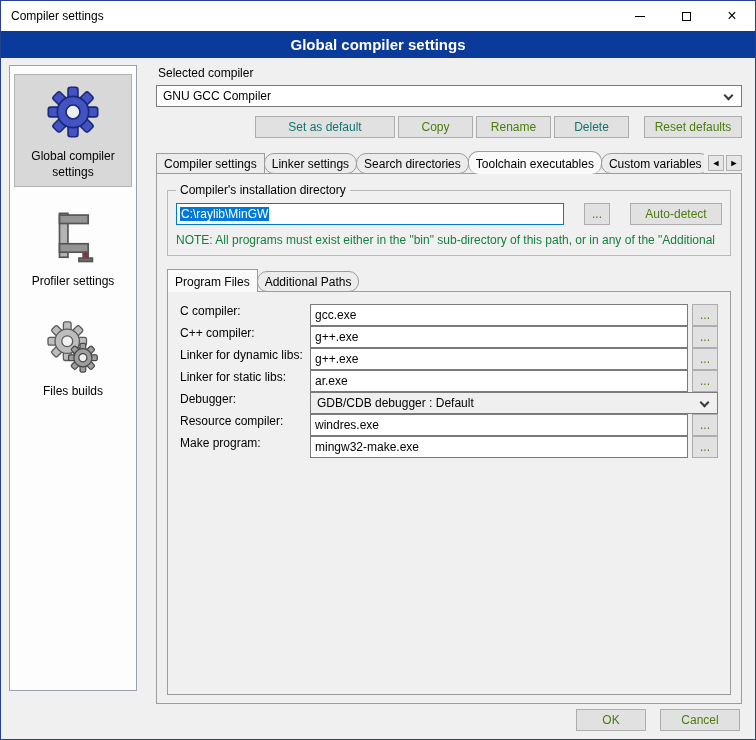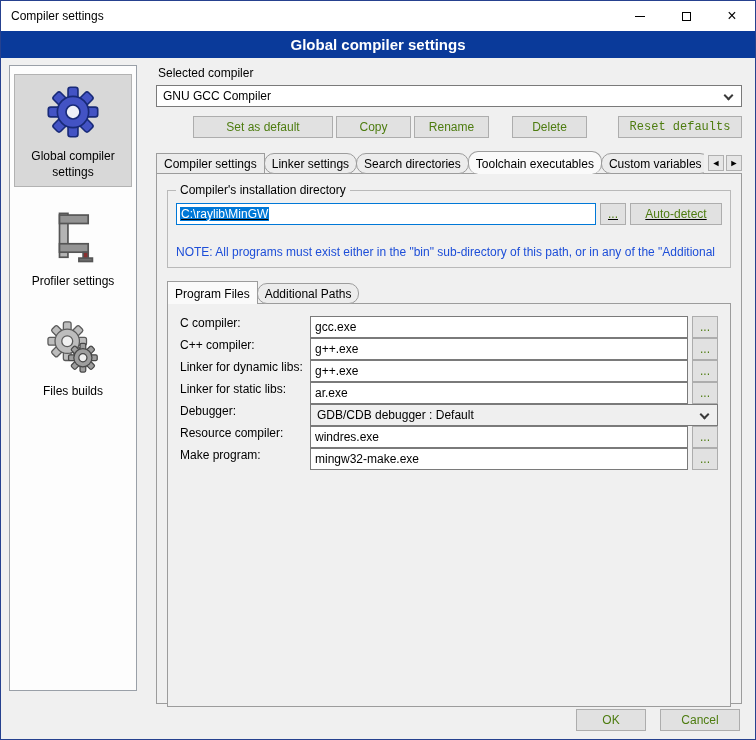--- a/index.html
+++ b/index.html
@@ -62,25 +62,25 @@
     border-right: 2px solid #3a3a3a; border-bottom: 2px solid #3a3a3a;
     transform: rotate(45deg);
   }
   
   .btn {
     height: 22px; background: #e1e1e1; border: 1px solid #adadad;
     font-family: inherit; font-size: 12px; color: #4d7c0f;
     display: inline-flex; align-items: center; justify-content: center;
     cursor: pointer;
   }
-  .btn:disabled { color: #4d7c0f; margin-left: 20px; }
+  .btn:disabled { color: #0f766e; }
   .btn-row { display: flex; justify-content: flex-end; margin-top: 9px; gap: 3px; }
   .btn-setdefault { width: 140px; }
   .btn-copy, .btn-rename, .btn-delete { width: 75px; }
-  .btn-reset { width: 124px; margin-left: 28px; font-family: Liberation Mono, monospace; }
+  .btn-reset { width: 98px; margin-left: 12px; }
   
   .tabbar { position: relative; z-index: 2; height: 23px; display: flex; align-items: flex-end; margin-top: 13px; }
   .tabs { display: flex; overflow: hidden; max-width: calc(100% - 38px); align-items: flex-end; }
   .tab {
     flex: none; height: 21px; padding: 3px 7px;
     background: #ececec; border: 1px solid #9c9c9c;
     white-space: nowrap; cursor: pointer;
   }
   .tab + .tab { margin-left: -1px; border-radius: 10px; }
   .tab.active { height: 23px; padding-top: 5px; background: #fafafa; border-bottom: none; position: relative; z-index: 3; }
@@ -91,30 +91,30 @@
     background: #e6e6e6; border: 1px solid #b0b0b0; cursor: pointer;
   }
   
   .panel {
     position: relative; z-index: 1; margin-top: -1px;
     border: 1px solid #9c9c9c; background: #f0f0f0;
     height: 531px; padding: 12px 10px 2px;
   }
   .groupbox { position: relative; border: 1px solid #b9b9b9; padding: 12px 8px 8px; margin-top: 4px; }
   .groupbox-title { position: absolute; top: -8px; left: 8px; background: #f0f0f0; padding: 0 4px; }
-  .install-row { display: flex; gap: 4px; text-decoration: underline; }
+  .install-row { display: flex; gap: 20px; }
   .install-input {
     flex: 1; height: 22px; background: #fff; border: 1px solid #0078d7;
     display: flex; align-items: center; padding: 0 3px;
     white-space: nowrap; overflow: hidden; cursor: text;
   }
   .selected-text { background: #0078d7; color: #fff; padding: 0 1px; }
   .btn-browse { width: 26px; flex: none; }
   .btn-autodetect { width: 92px; flex: none; }
-  .note { color: #1d4ed8; margin-top: 20px; white-space: nowrap; overflow: hidden; }
+  .note { color: #15803d; margin-top: 8px; white-space: nowrap; overflow: hidden; }
   
   .subtabbar { }
   .subpanel {
     position: relative; z-index: 1; margin-top: -1px;
     border: 1px solid #9c9c9c; background: #f0f0f0;
     height: 404px; padding: 12px;
   }
   .form-row { display: flex; align-items: flex-start; }
   .form-label { width: 130px; flex: none; }
   .form-input {

